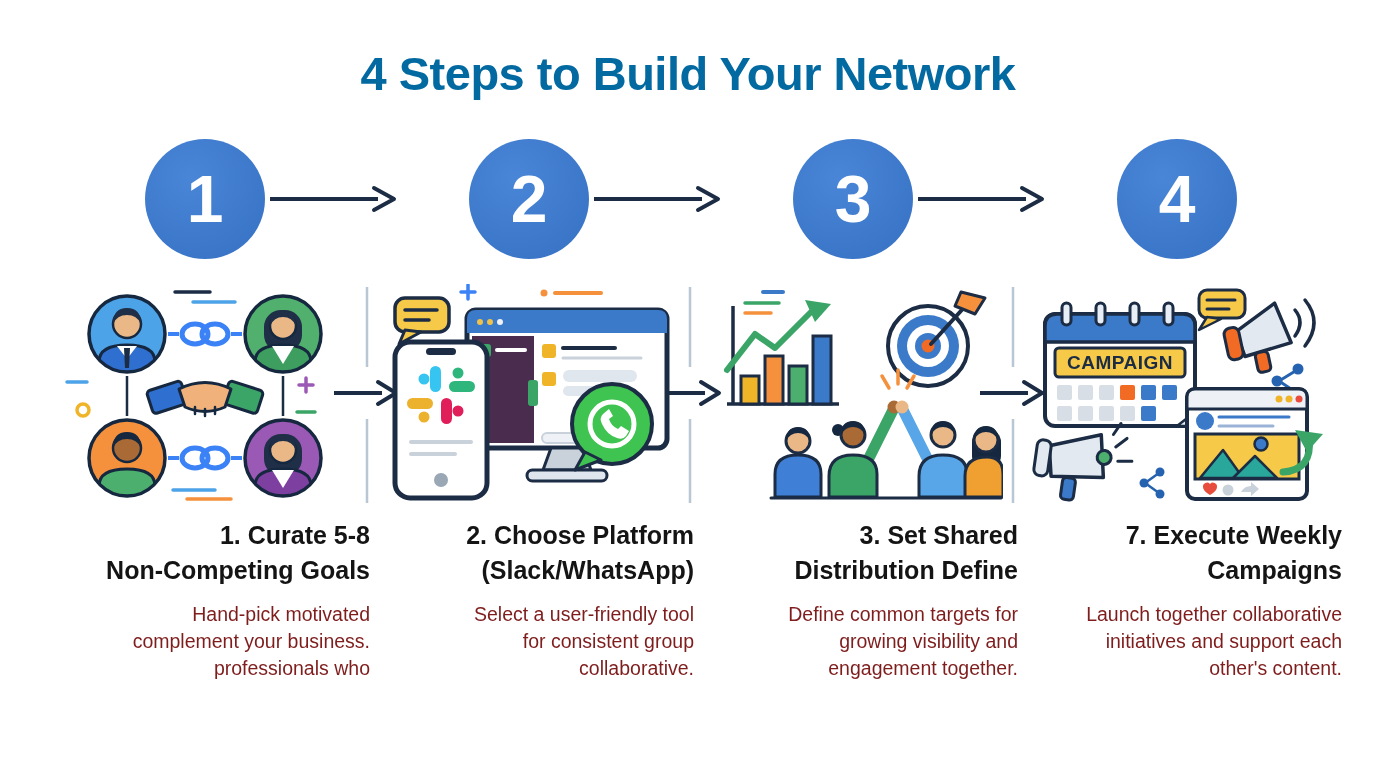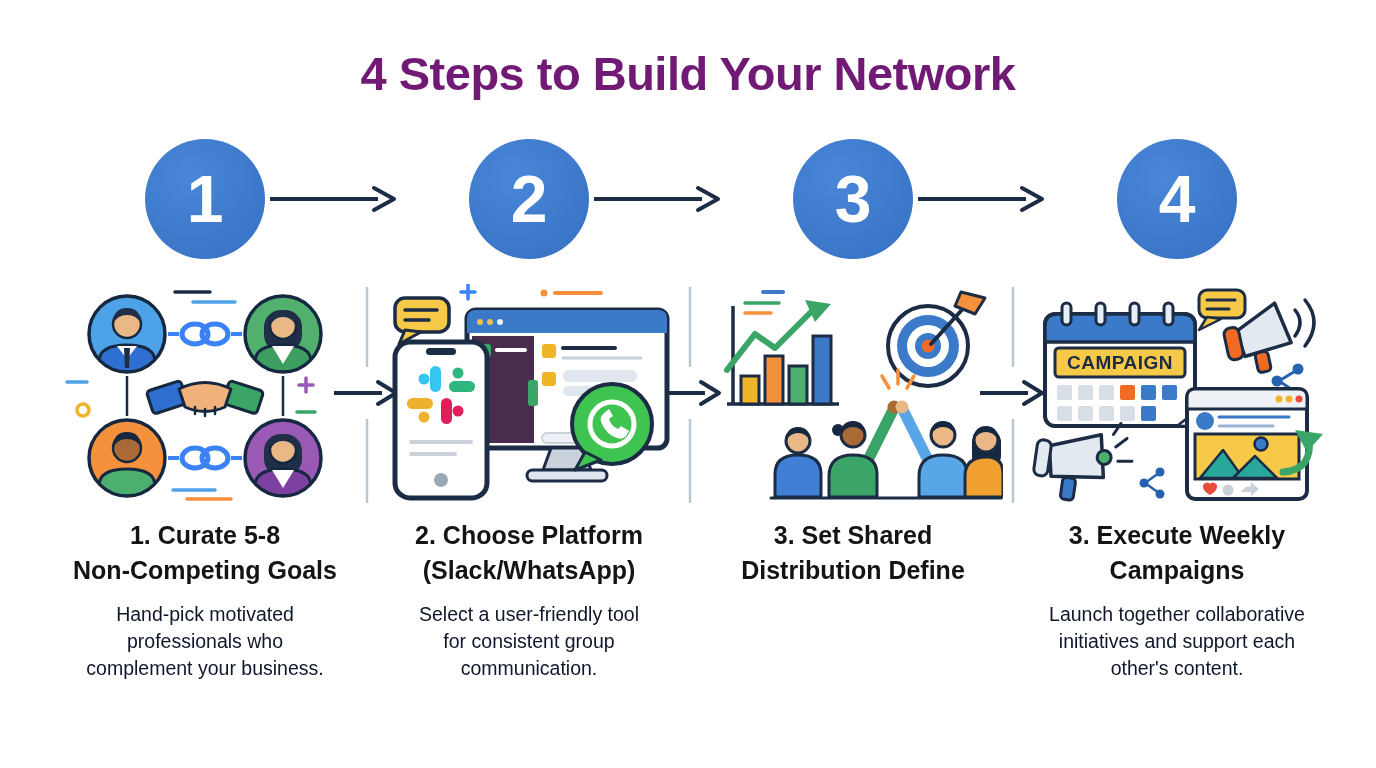--- a/index.html
+++ b/index.html
@@ -2,45 +2,45 @@
 <html><head>
 <meta charset="utf-8">
 <style>
   html,body{margin:0;padding:0;background:#ffffff;}
   .canvas{
     position:relative;width:1376px;height:768px;background:#ffffff;
     font-family:"Liberation Sans",sans-serif;overflow:hidden;
   }
   .title{
     position:absolute;top:46px;left:0;width:100%;text-align:center;
-    font-size:47px;font-weight:700;letter-spacing:-0.5px;color:#701a75;
+    font-size:47px;font-weight:700;letter-spacing:-0.5px;color:#0369a1;
   }
   .num-circle{
     position:absolute;top:139px;width:120px;height:120px;border-radius:50%;
     background:radial-gradient(circle at 38% 32%,#4a86d8,#3570c2);
     color:#ffffff;display:flex;align-items:center;justify-content:center;
     font-size:66px;font-weight:700;
   }
   .c1{left:145px}.c2{left:469px}.c3{left:793px}.c4{left:1117px}
   .circle-arrow{position:absolute;top:184px;}
   .ca1{left:268px}.ca2{left:592px}.ca3{left:916px}
   .divider{position:absolute;top:283px;}
   .d1{left:332px}.d2{left:655px}.d3{left:978px}
   .illus{position:absolute;top:284px;width:300px;height:220px;}
   .il1{left:55px}.il2{left:379px}.il3{left:703px}.il4{left:1027px}
   .step-title{
     position:absolute;top:518px;width:330px;text-align:center;
     font-size:25px;font-weight:700;line-height:35px;color:#141414;
   }
   .step-desc{
     position:absolute;top:601px;width:330px;text-align:center;
-    font-size:19.5px;line-height:27px;color:#0f172a;
+    font-size:19.5px;line-height:27px;color:#7f1d1d;
   }
   .t1{left:40px}.t2{left:364px}.t3{left:688px}.t4{left:1012px}
-  .step-title span,.step-desc span{display:block;}
+  .step-title span,.step-desc span{display:block;text-align:right;}
   svg text{font-family:"Liberation Sans",sans-serif;}
 </style>
 </head>
 <body>
 
 <div class="canvas">
 
   <div class="title">4 Steps to Build Your Network</div>
 
   <div class="num-circle c1">
@@ -400,33 +400,38 @@
   </div>
   <div class="step-title t2">
     <span>2. Choose Platform</span>
     <span>(Slack/WhatsApp)</span>
   </div>
   <div class="step-title t3">
     <span>3. Set Shared</span>
     <span>Distribution Define</span>
   </div>
   <div class="step-title t4">
-    <span>3. Execute Weekly</span>
+    <span>7. Execute Weekly</span>
     <span>Campaigns</span>
   </div>
 
   <div class="step-desc t1">
     <span>Hand-pick motivated</span>
+    <span>complement your business.</span>
     <span>professionals who</span>
-    <span>complement your business.</span>
   </div>
   <div class="step-desc t2">
     <span>Select a user-friendly tool</span>
     <span>for consistent group</span>
-    <span>communication.</span>
+    <span>collaborative.</span>
+  </div>
+  <div class="step-desc t3">
+    <span>Define common targets for</span>
+    <span>growing visibility and</span>
+    <span>engagement together.</span>
   </div>
   <div class="step-desc t4">
     <span>Launch together collaborative</span>
     <span>initiatives and support each</span>
     <span>other's content.</span>
   </div>
 
 </div>
 
 </body></html>

